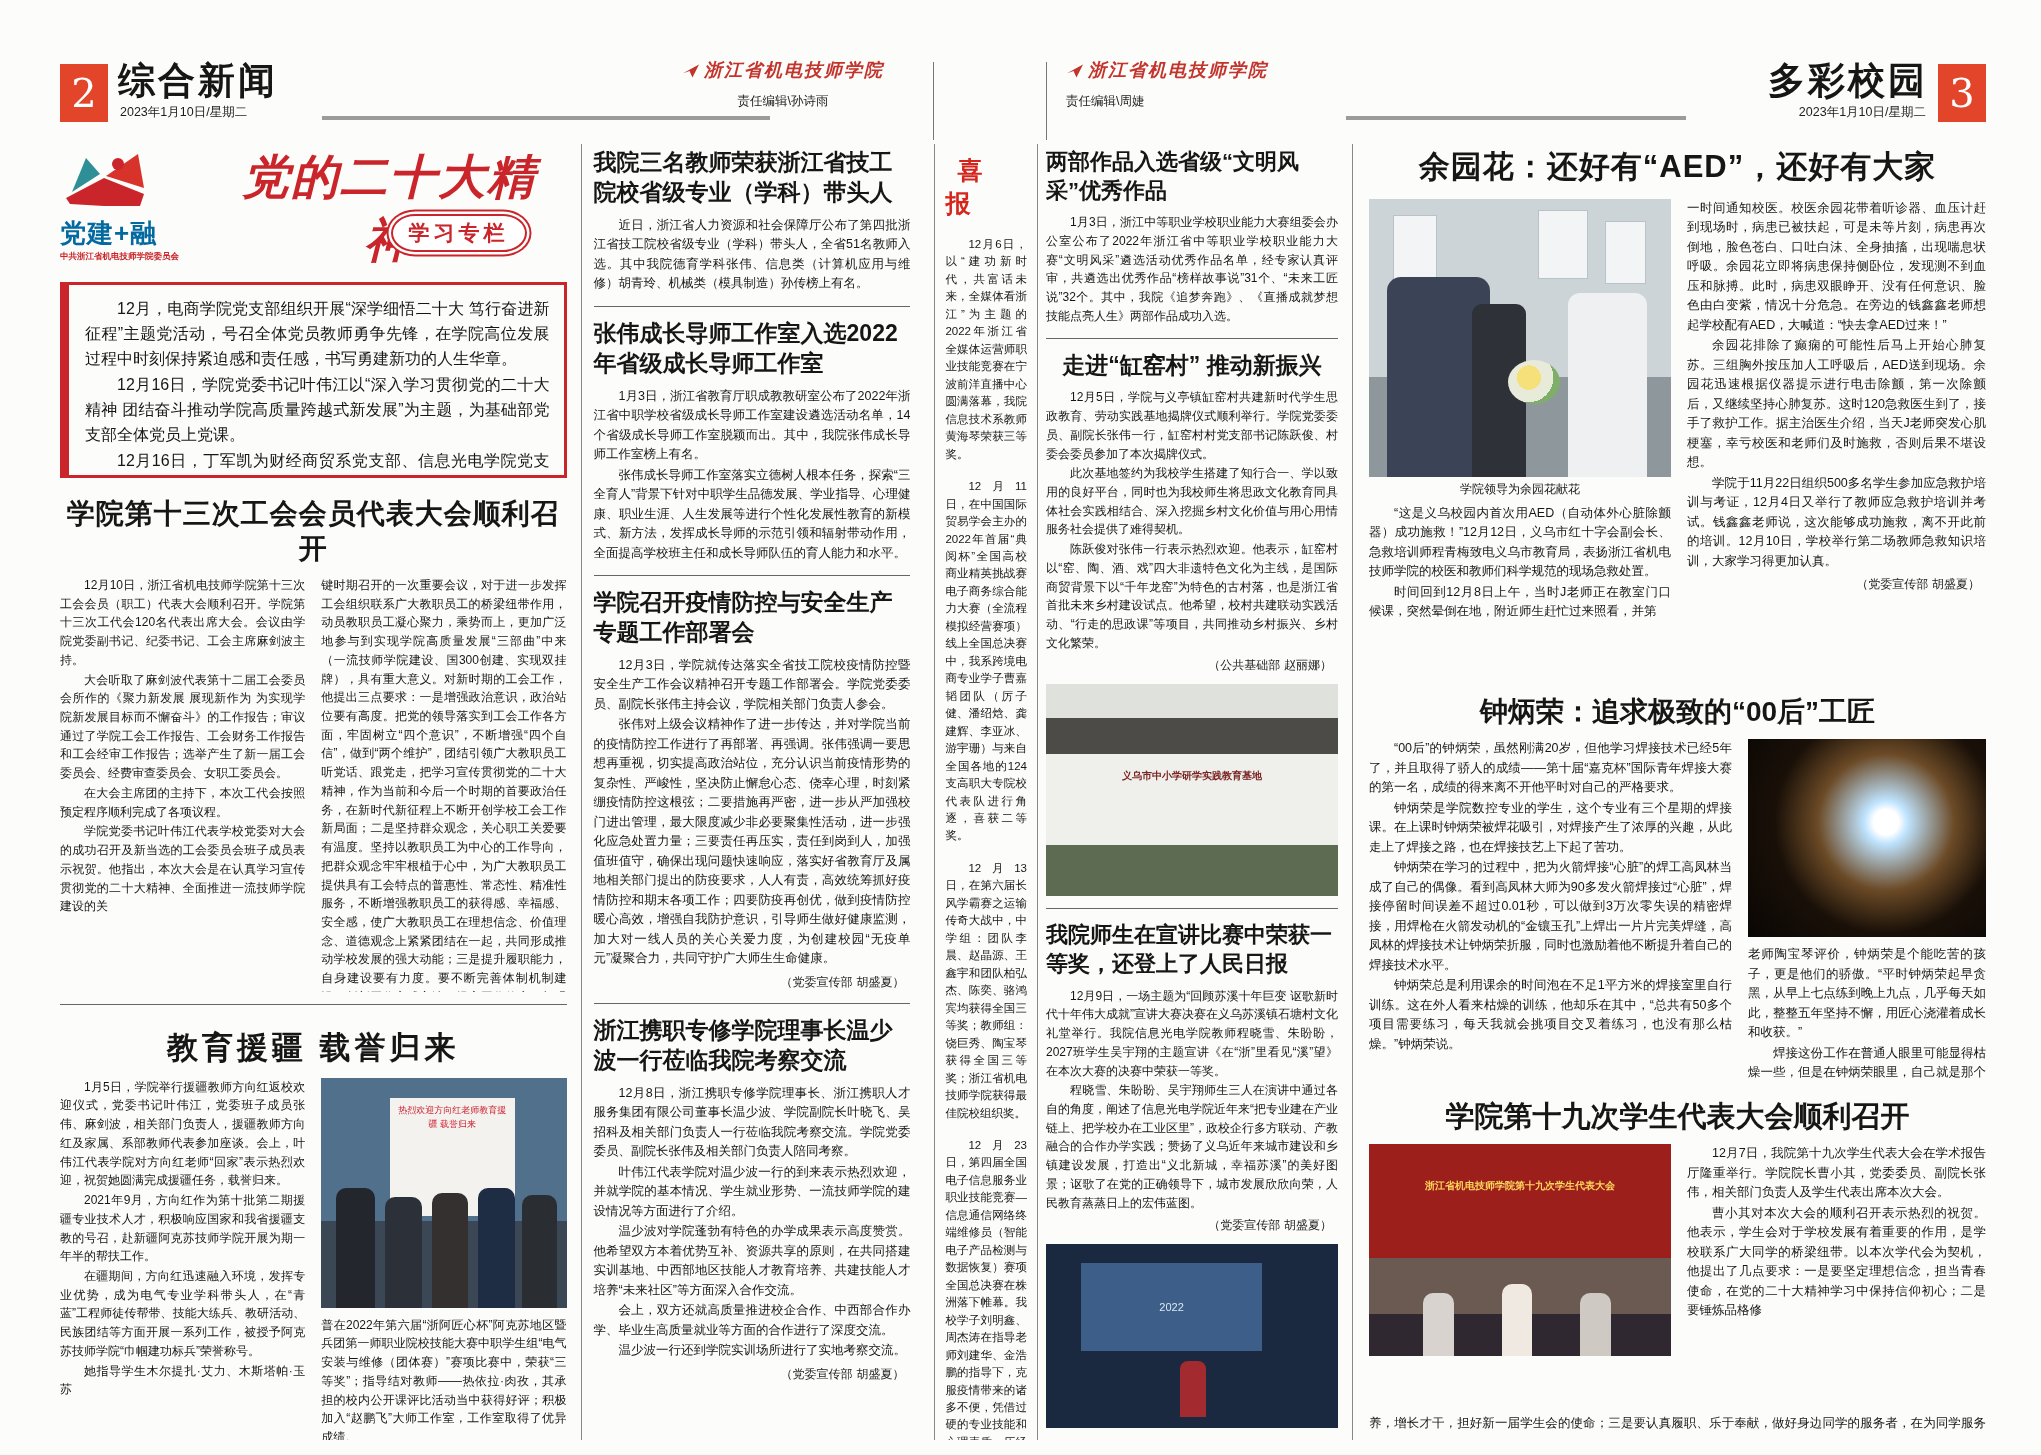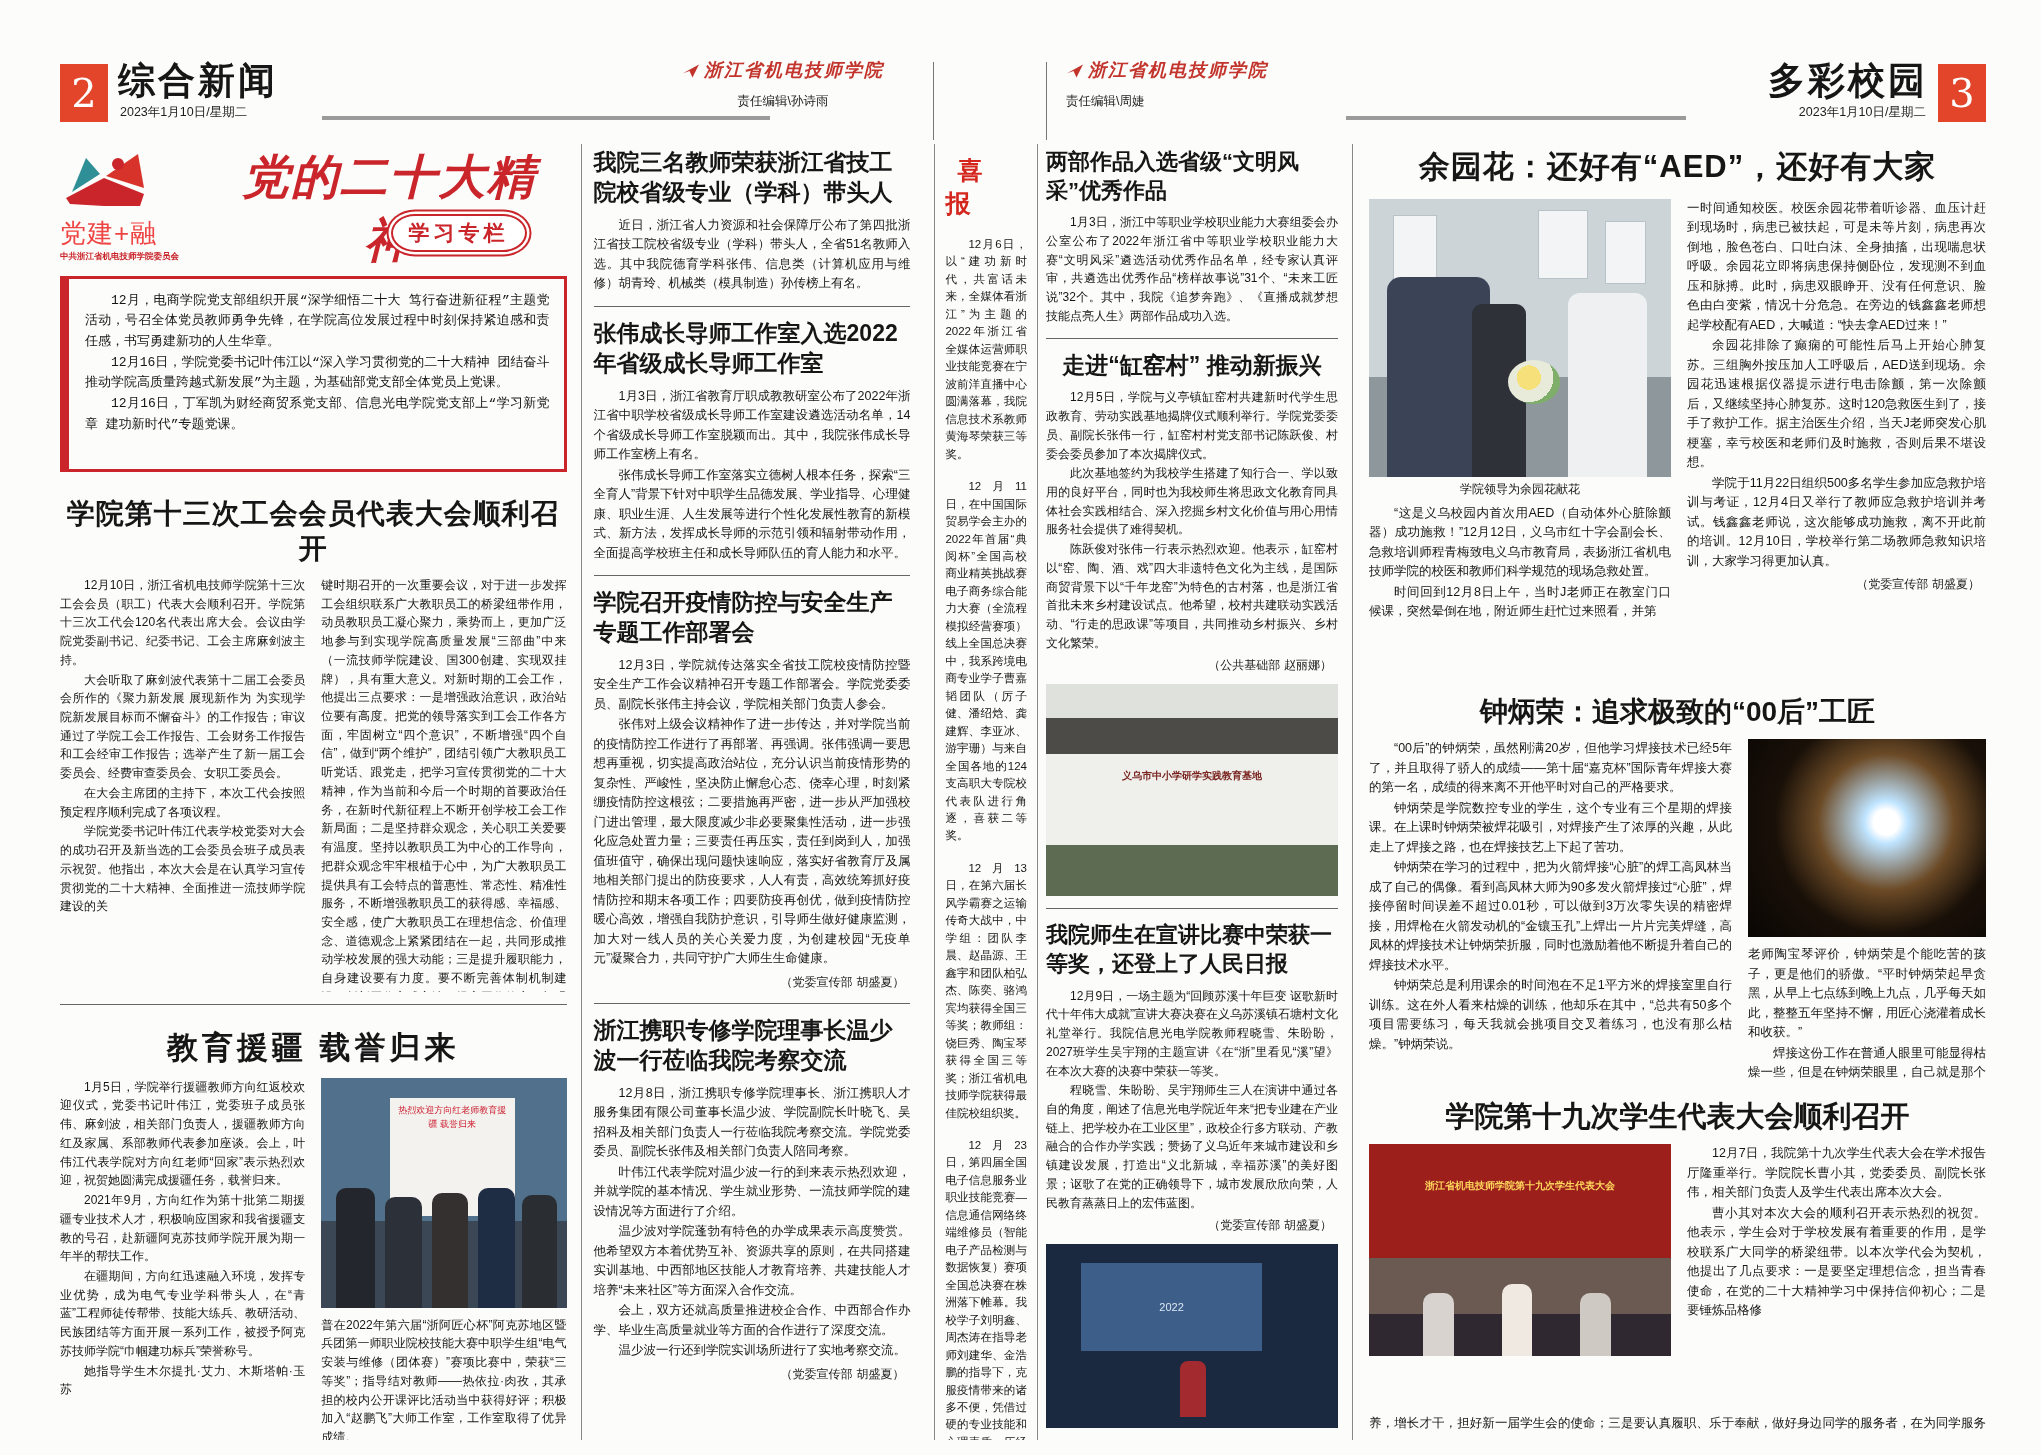--- a/index.html
+++ b/index.html
@@ -39,30 +39,30 @@
   .p2-left{width:534px;height:1296px;overflow:hidden;}
   .p2-mid{width:334px;height:1296px;overflow:hidden;border-left:1px solid #888;
           padding:0 12px;margin-left:14px;font-size:12.5px;}
   .p2-xb{width:86px;height:1296px;overflow:hidden;border-left:1px solid #888;border-right:1px solid #888;
          padding:0 10px;margin-left:12px;font-size:11.5px;}
 
   
   .banner{height:336px;overflow:hidden;}
   .banner-top{position:relative;height:122px;}
   .bj-block{position:absolute;left:0;top:4px;width:150px;}
-  .bj-title{font-size:26px;font-weight:400;color:#ef4444;letter-spacing:1px;margin-top:2px;}
+  .bj-title{font-size:26px;font-weight:700;color:#0369a1;letter-spacing:1px;margin-top:2px;}
   .bj-sub{font-size:8.5px;color:#c9252b;font-weight:bold;}
   .dang-title{position:absolute;left:160px;top:2px;right:8px;text-align:center;
               font-family:"DejaVu Serif",serif;font-style:italic;font-weight:bold;
               font-size:47px;color:#c9252b;letter-spacing:2px;}
   .study-badge{position:absolute;right:40px;top:70px;color:#c9252b;font-weight:900;font-size:21px;
                border:2.5px solid #c9252b;border-radius:28px/22px;padding:3px 16px;
                box-shadow:0 0 0 2.5px #fff,0 0 0 4.5px #c9252b;background:#fff;letter-spacing:4px;}
   .banner-box{border:3px solid #c9252b;border-left:9px solid #c9252b;padding:12px 14px 10px 16px;
-              margin-top:10px;font-size:13px;height:168px;overflow:hidden;font-family:Liberation Mono, monospace;}
+              margin-top:16px;font-size:16px;height:168px;overflow:hidden;}
 
   .union{height:512px;overflow:hidden;}
   .union h2{font-size:28px;letter-spacing:1px;margin:16px 0 10px;}
   .union .sub{width:259px;font-size:12px;position:relative;}
   .ph-union{height:136px;background:linear-gradient(180deg,#8a8f96 0 12%,#b3a89c 12% 50%,#46404f 50% 100%);margin-bottom:8px;}
   .ph-union .strip{position:absolute;left:4%;right:4%;top:7%;height:15%;background:#b5332c;
                    color:#ffe9b0;font-size:8px;display:flex;align-items:center;justify-content:center;white-space:nowrap;overflow:hidden;}
 
   .xinjiang{overflow:hidden;}
   .xinjiang h2{font-size:31px;letter-spacing:4px;margin:12px 0 10px;}

